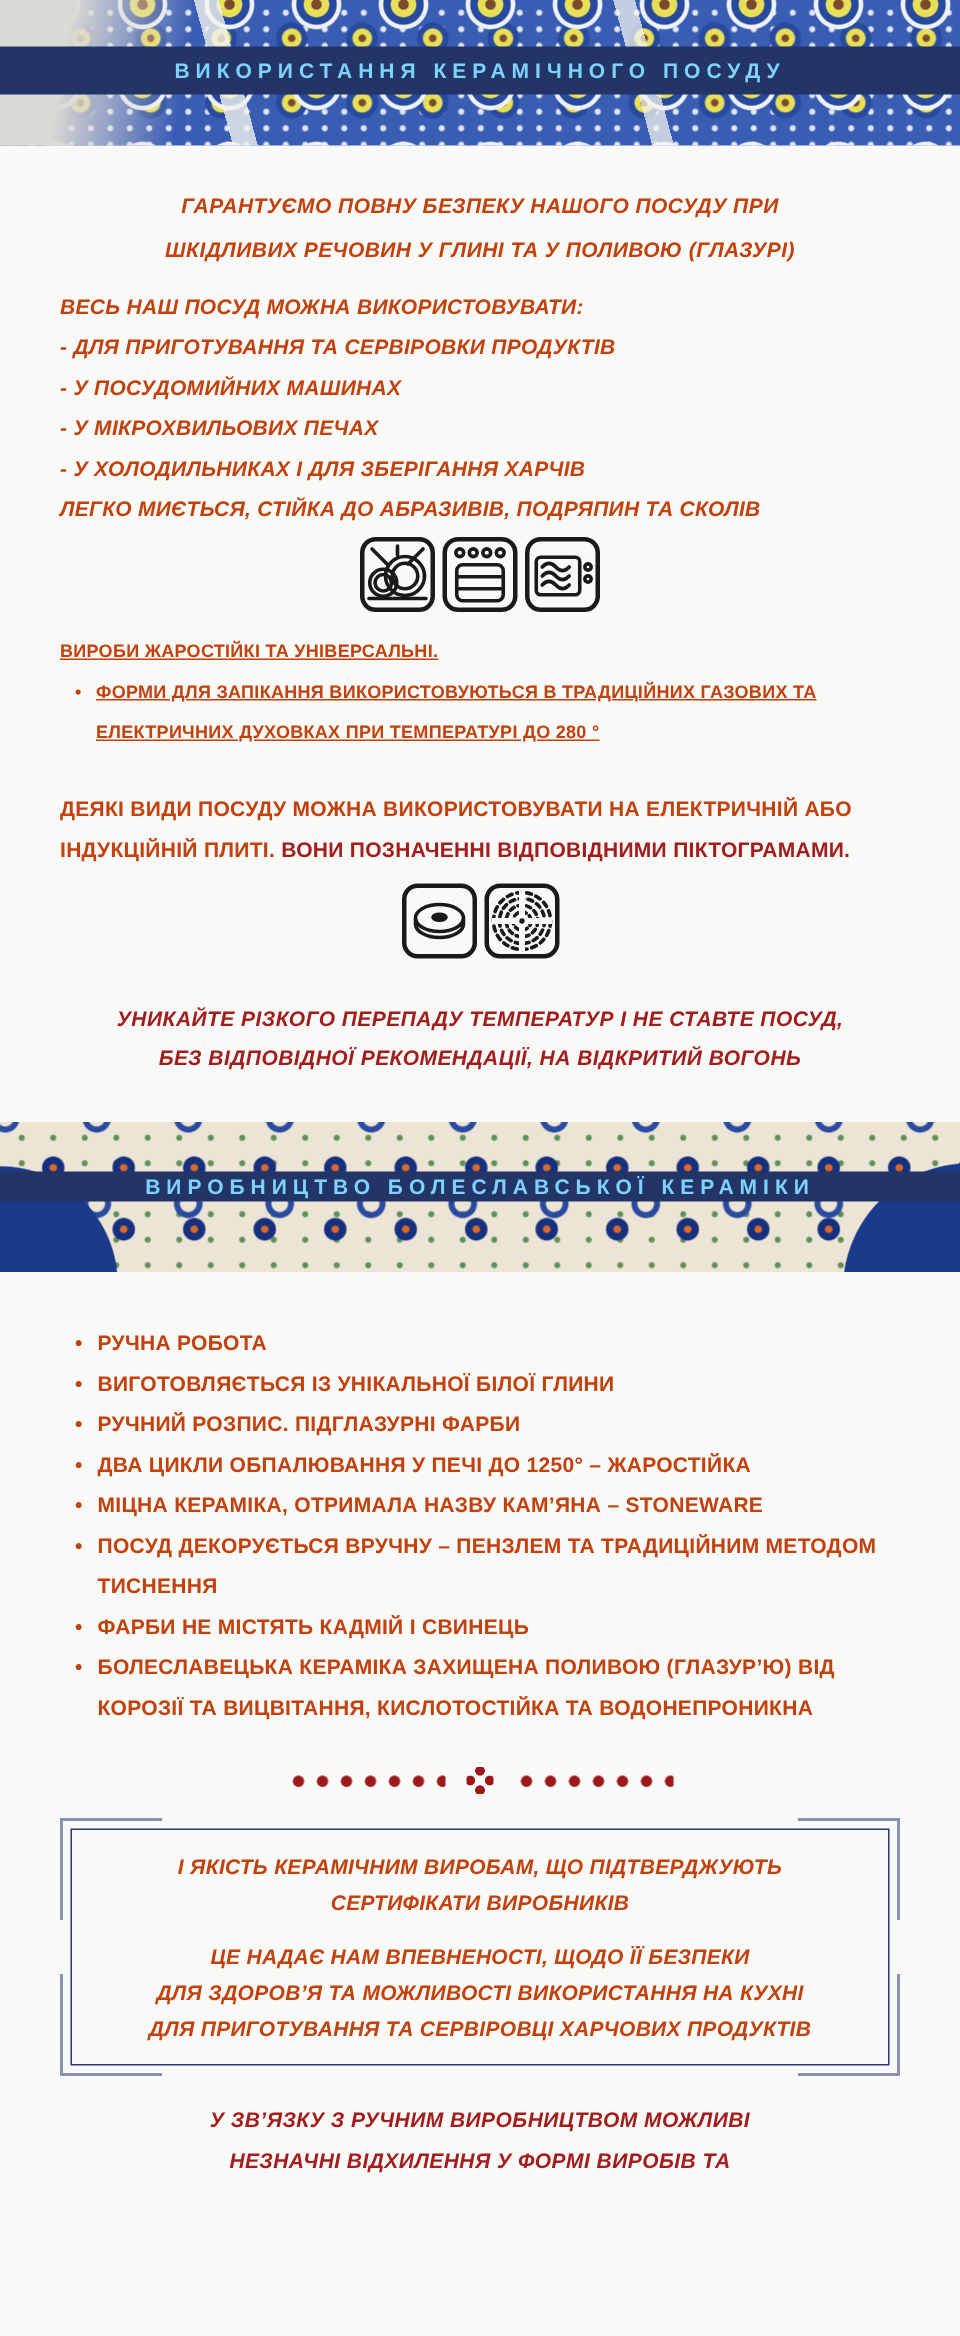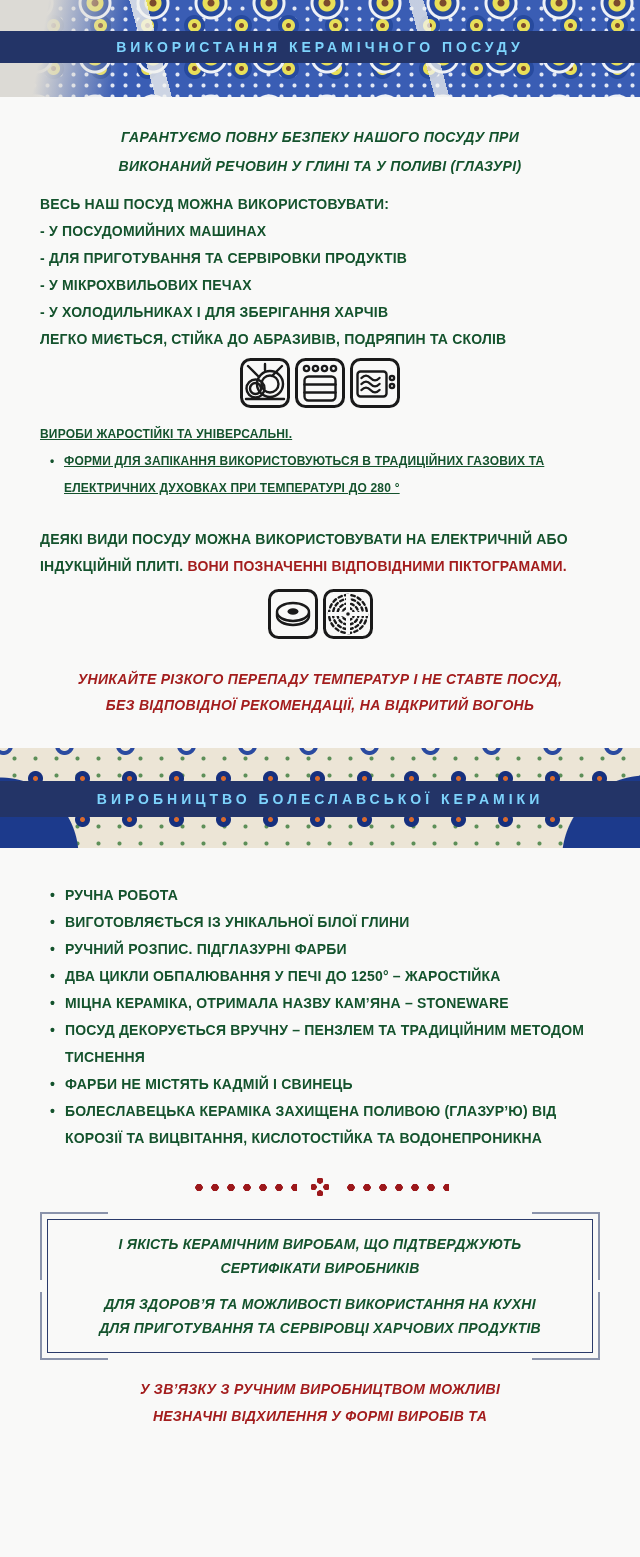--- a/index.html
+++ b/index.html
@@ -34,34 +34,34 @@
       radial-gradient(circle, rgba(0,0,0,0) 0 5px, #2a4aa0 6px 9px, rgba(0,0,0,0) 10px),
       radial-gradient(circle, #5d8f58 0 1.5px, rgba(0,0,0,0) 2.5px);
     background-size:100% 100%, 100% 100%, 47px 41px, 61px 57px, 21px 17px;
     background-position:0 0, 0 0, 12px 10px, 34px 26px, 4px 2px;
   }
   .band {
     position:absolute; left:0; right:0; background:#233467;
     display:flex; align-items:center; justify-content:center;
   }
   .band-top { top:31px; height:32px; }
-  .band-production { top:33px; height:36px; }
+  .band-production { top:33px; height:20px; }
   .band-title {
     color:#7dd3fc; font-size:14px; font-weight:bold; letter-spacing:4px; white-space:nowrap;
   }
   
-  .navy { color:#14532d; }
+  .navy { color:#c2410c; }
   .red  { color:#a31d1d; }
   .intro {
     margin:26px 40px 0; text-align:center;
     font-size:14px; font-weight:bold; font-style:italic; line-height:29px; letter-spacing:.3px;
   }
   .usage {
     margin:10px 40px 0;
-    font-size:14px; font-weight:bold; line-height:27px; letter-spacing:.2px;
+    font-size:14px; font-weight:bold; line-height:27px; letter-spacing:.2px;font-style:italic;
   }
   .usage div { display:block; }
   .icons-row { display:flex; justify-content:center; align-items:center; gap:3px; }
   .icons-row1 { margin-top:4px; }
   .icons-row2 { margin-top:8px; }
   .icon-box { width:52px; height:52px; display:block; }
   .heat {
     margin:12px 40px 0;
     font-size:12px; font-weight:bold; line-height:27px; letter-spacing:.2px;text-decoration:underline;
   }
@@ -125,27 +125,27 @@
 <div class="page">
 
   <div class="photo photo-top">
     <div class="band band-top">
       <span class="band-title">ВИКОРИСТАННЯ КЕРАМІЧНОГО ПОСУДУ</span>
     </div>
   </div>
 
   <div class="intro navy">
     <div>ГАРАНТУЄМО ПОВНУ БЕЗПЕКУ НАШОГО ПОСУДУ ПРИ</div>
-    <div>ВИКОНАНИЙ РЕЧОВИН У ГЛИНІ ТА У ПОЛИВІ (ГЛАЗУРІ)</div>
+    <div>ШКІДЛИВИХ РЕЧОВИН У ГЛИНІ ТА У ПОЛИВОЮ (ГЛАЗУРІ)</div>
   </div>
 
   <div class="usage navy">
     <div>ВЕСЬ НАШ ПОСУД МОЖНА ВИКОРИСТОВУВАТИ:</div>
+    <div>- ДЛЯ ПРИГОТУВАННЯ ТА СЕРВІРОВКИ ПРОДУКТІВ</div>
     <div>- У ПОСУДОМИЙНИХ МАШИНАХ</div>
-    <div>- ДЛЯ ПРИГОТУВАННЯ ТА СЕРВІРОВКИ ПРОДУКТІВ</div>
     <div>- У МІКРОХВИЛЬОВИХ ПЕЧАХ</div>
     <div>- У ХОЛОДИЛЬНИКАХ І ДЛЯ ЗБЕРІГАННЯ ХАРЧІВ</div>
     <div>ЛЕГКО МИЄТЬСЯ, СТІЙКА ДО АБРАЗИВІВ, ПОДРЯПИН ТА СКОЛІВ</div>
   </div>
 
   <div class="icons-row icons-row1">
 
     <svg class="icon-box" viewBox="0 0 52 52">
       <rect class="stroke" x="2.5" y="2.5" width="47" height="47" rx="9"></rect>
       <line class="thin" x1="7" y1="42" x2="45" y2="42"></line>
@@ -244,20 +244,21 @@
     <span class="corner corner-tl"></span>
     <span class="corner corner-tr"></span>
     <span class="corner corner-bl"></span>
     <span class="corner corner-br"></span>
     <div class="quote-inner navy">
       <div class="para">
         <div>І ЯКІСТЬ КЕРАМІЧНИМ ВИРОБАМ, ЩО ПІДТВЕРДЖУЮТЬ</div>
         <div>СЕРТИФІКАТИ ВИРОБНИКІВ</div>
       </div>
       <div class="para">
+        <div>ЦЕ НАДАЄ НАМ ВПЕВНЕНОСТІ, ЩОДО ЇЇ БЕЗПЕКИ</div>
         <div>ДЛЯ ЗДОРОВ’Я ТА МОЖЛИВОСТІ ВИКОРИСТАННЯ НА КУХНІ</div>
         <div>ДЛЯ ПРИГОТУВАННЯ ТА СЕРВІРОВЦІ ХАРЧОВИХ ПРОДУКТІВ</div>
       </div>
     </div>
   </div>
 
   <div class="footnote red">
     <div>У ЗВ’ЯЗКУ З РУЧНИМ ВИРОБНИЦТВОМ МОЖЛИВІ</div>
     <div>НЕЗНАЧНІ ВІДХИЛЕННЯ У ФОРМІ ВИРОБІВ ТА</div>
 

